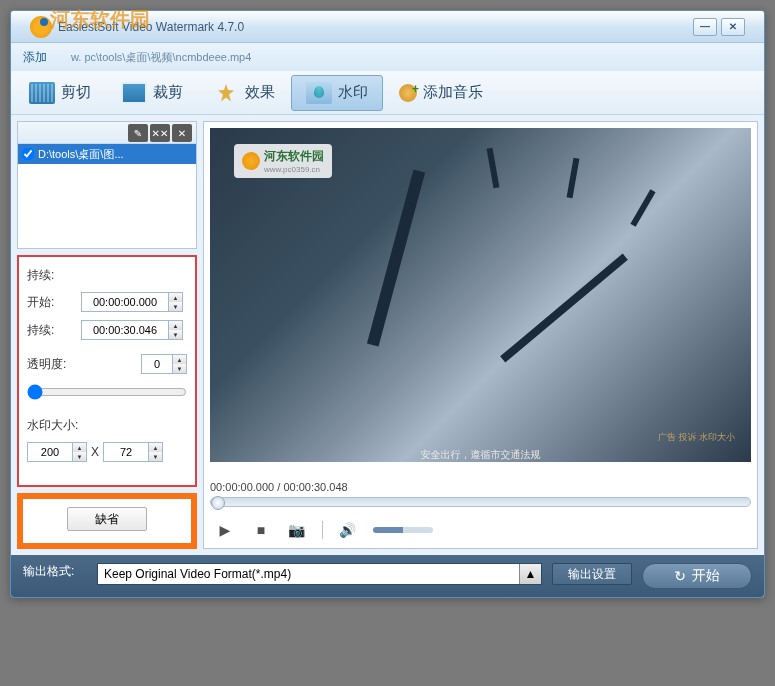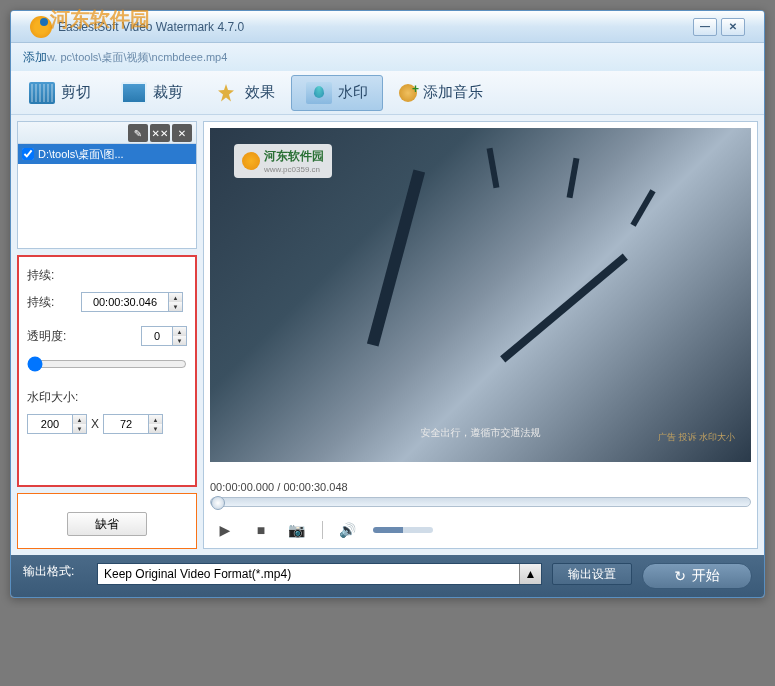--- a/index.html
+++ b/index.html
@@ -7,21 +7,21 @@
 .window { width: 755px; background: linear-gradient(180deg, #eaf3fb 0%, #f5f9fd 100%); border: 1px solid #5a8fc0; border-radius: 4px; overflow: hidden; box-shadow: 0 2px 10px rgba(0,0,0,0.3); }
 .titlebar { height: 32px; background: linear-gradient(180deg, #fdfefe 0%, #d4e6f5 50%, #c3dbf0 100%); display: flex; align-items: center; padding: 0 19px; border-bottom: 1px solid #a8c4dd; }
 .title-icon { width: 22px; height: 22px; background: radial-gradient(circle, #f8b020 40%, #e89010 100%); border-radius: 50%; margin-right: 6px; position: relative; }
 .title-icon::before { content: ""; position: absolute; width: 8px; height: 8px; background: #1a6fb8; border-radius: 50%; top: 2px; left: 10px; }
 .title-text { flex: 1; font-size: 12px; color: #3a5a7a; }
 .watermark-text { position: absolute; top: 6px; left: 50px; color: #e89010; font-size: 20px; font-weight: bold; opacity: 0.7; pointer-events: none; }
 .win-controls { display: flex; gap: 4px; }
 .win-btn { width: 24px; height: 18px; border: 1px solid #8aaacb; background: linear-gradient(180deg,#fdfefe,#d4e6f5); border-radius: 2px; display: flex; align-items: center; justify-content: center; font-size: 10px; color: #3a5a7a; cursor: pointer; font-weight: bold; }
 
 .pathbar { height: 28px; background: linear-gradient(180deg,#eaf3fb,#d9ebf8); padding: 4px 12px; display: flex; align-items: center; font-size: 12px; }
-.pathbar .add-label { color: #1a5a8a; margin-right: 0; }
+.pathbar .add-label { color: #1a5a8a; margin-right: 24px; }
 .pathbar .path-text { color: #6a8aaa; font-size: 11px; }
 
 .tabs { height: 44px; background: linear-gradient(180deg,#f5f9fd,#e2eef8); display: flex; align-items: center; padding: 0 4px; border-bottom: 1px solid #c0d5e8; gap: 2px; }
 .tab { height: 36px; padding: 0 14px; display: flex; align-items: center; gap: 6px; font-size: 15px; color: #2a4a6a; border-radius: 3px; cursor: pointer; }
 .tab.active { background: linear-gradient(180deg,#c8dff3,#a8ccea); border: 1px solid #7aa8d0; }
 .tab-icon { width: 26px; height: 22px; display: flex; align-items: center; justify-content: center; }
 .icon-film { background: linear-gradient(180deg,#4a9ad0,#2a7ab0); border-radius: 2px; position: relative; }
 .icon-film::before { content:""; position:absolute; left:2px; top:2px; right:2px; bottom:2px; background: repeating-linear-gradient(90deg,#fff 0 2px,transparent 2px 4px); opacity:0.3; }
 .icon-crop { background: linear-gradient(180deg,#4a9ad0,#2a7ab0); border-radius: 2px; border: 2px solid #e0f0fa; }
 .icon-effect { width: 20px; height: 20px; }
@@ -57,21 +57,21 @@
 .video-area { background: #fff; border: 1px solid #b0c8de; padding: 6px; flex: 1; }
 .video-frame { width: 100%; height: 334px; background: linear-gradient(135deg, #2a3a4a 0%, #3a5060 30%, #8090a0 50%, #a8b8c8 60%, #687888 80%, #2a3a4a 100%); position: relative; overflow: hidden; }
 .clock-hand { position: absolute; background: #1a2a3a; }
 .hand1 { width: 12px; height: 180px; top: 40px; left: 180px; transform: rotate(15deg); }
 .hand2 { width: 8px; height: 160px; top: 100px; left: 350px; transform: rotate(50deg); }
 .tick { position: absolute; width: 6px; height: 40px; background: #1a2a3a; }
 .wm-logo { position: absolute; top: 16px; left: 24px; background: rgba(255,255,255,0.85); padding: 4px 8px; border-radius: 4px; font-size: 11px; display:flex; align-items:center; gap:4px; }
 .wm-logo-icon { width:18px; height:18px; border-radius:50%; background: radial-gradient(circle,#f8b020,#e89010); }
 .wm-logo-text { color:#2a7035; font-weight:bold; font-size:12px; }
 .wm-logo-sub { font-size:8px; color:#888; }
-.subtitle { position: absolute; bottom: 22px; left: 50%; transform: translateX(-50%); color: #e8e8e8; font-size: 10px; white-space: nowrap; }
+.subtitle { position: absolute; bottom: 0; left: 50%; transform: translateX(-50%); color: #e8e8e8; font-size: 10px; white-space: nowrap; }
 .corner-text { position: absolute; bottom: 18px; right: 16px; color: #c0a060; font-size: 9px; }
 
 .timeline { margin-top: 8px; }
 .time-text { font-size: 11px; color: #444; margin-bottom: 4px; margin-top: 19px; }
 .progress-track { height: 10px; background: linear-gradient(180deg,#d0dce8,#e8f0f8); border: 1px solid #b0c0d0; border-radius: 5px; position: relative; }
 .progress-handle { position: absolute; left: 0; top: -2px; width: 14px; height: 14px; background: radial-gradient(circle,#fff,#c0d0e0); border: 1px solid #90a8c0; border-radius: 50%; }
 
 .player-controls { display: flex; align-items: center; gap: 14px; margin-top: 14px; padding: 0 4px; }
 .pc-btn { font-size: 14px; color: #505050; cursor: pointer; width: 22px; text-align: center; }
 .vol-bar { width: 60px; height: 6px; background: linear-gradient(90deg,#6a8ab0 50%,#d0dce8 50%); border-radius: 3px; }
@@ -144,20 +144,30 @@
           <input type="checkbox" checked="" style="">
           <span>D:\tools\桌面\图...</span>
         </div>
       </div>
 
       <div class="settings-box">
         <div class="settings-row">
             <span>持续:</span>
           </div>
         <div class="settings-row">
+          <label>开始:</label>
+          <div class="spinner">
+              <input value="00:00:00.000" style="">
+              <div class="spin-btns">
+                <div class="spin-btn">▲</div>
+                <div class="spin-btn">▼</div>
+              </div>
+            </div>
+        </div>
+        <div class="settings-row">
           <label>持续:</label>
           <div class="spinner">
               <input value="00:00:30.046" style="">
               <div class="spin-btns">
                 <div class="spin-btn">▲</div>
                 <div class="spin-btn">▼</div>
               </div>
             </div>
         </div>
         <div class="settings-row" style="margin-top:14px">
@@ -187,21 +197,21 @@
           <div class="spinner med">
               <input value="72" style="">
               <div class="spin-btns">
                 <div class="spin-btn">▲</div>
                 <div class="spin-btn">▼</div>
               </div>
             </div>
         </div>
       </div>
 
-      <div style="background:#fff;border:1px solid #f97316;height:56px;display:flex;align-items:flex-end;justify-content:center;padding-bottom:8px">
+      <div style="background:#fff;border:6px solid #f97316;height:56px;display:flex;align-items:flex-end;justify-content:center;padding-bottom:8px">
         <div class="default-btn">缺省</div>
       </div>
     </div>
 
     <div class="right-panel">
       <div class="video-area">
         <div class="video-frame">
           <div class="clock-hand hand1"></div>
           <div class="clock-hand hand2"></div>
           <div class="tick" style="top:20px;left:280px;transform:rotate(-10deg)"></div>

